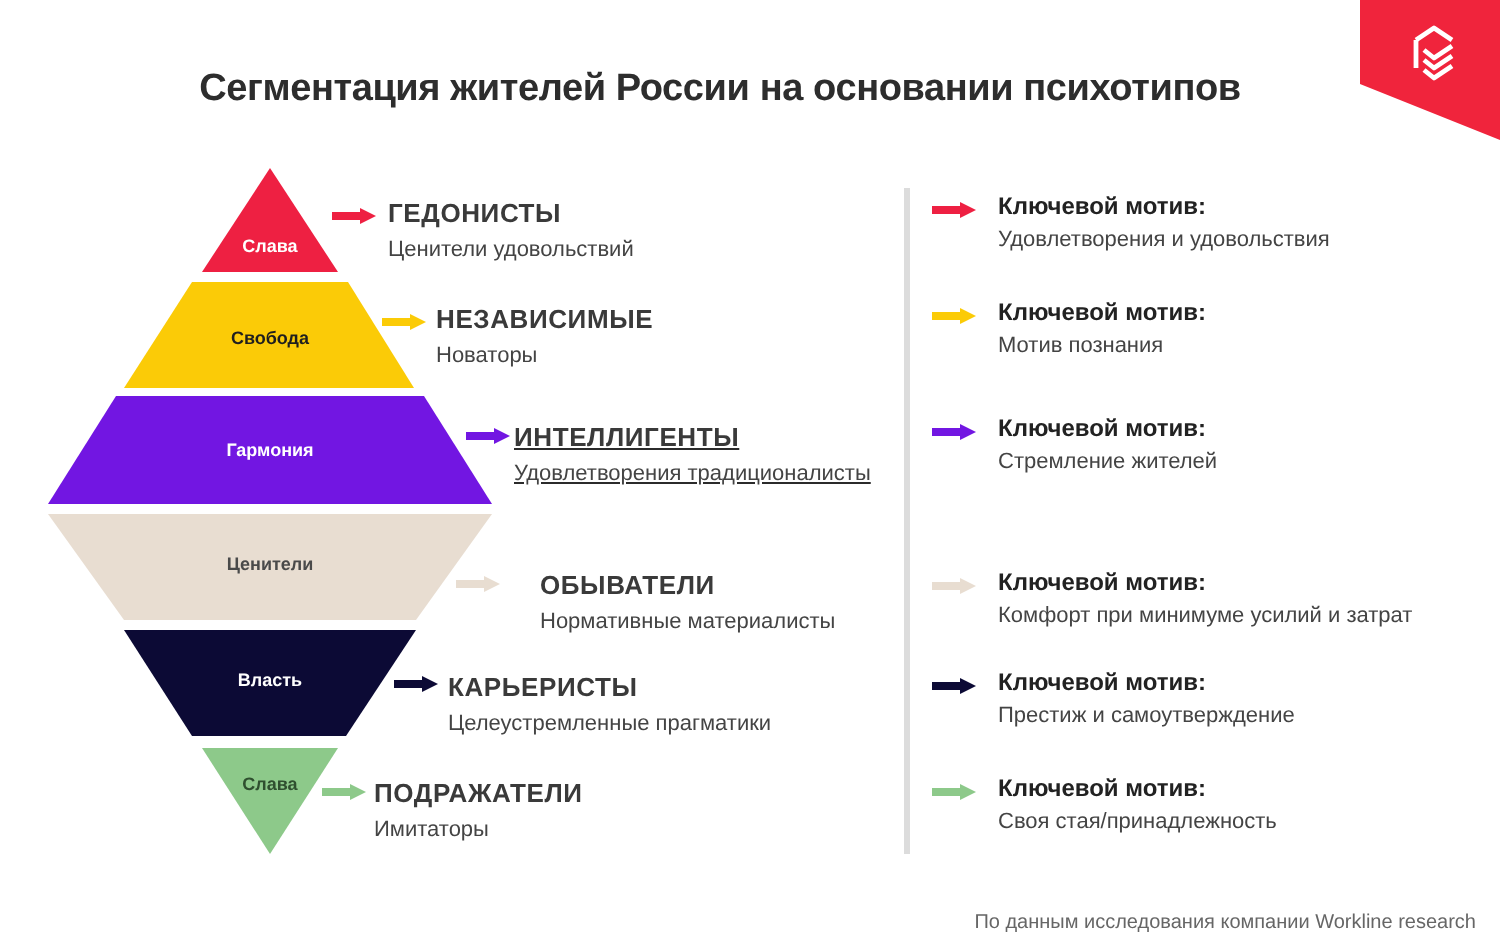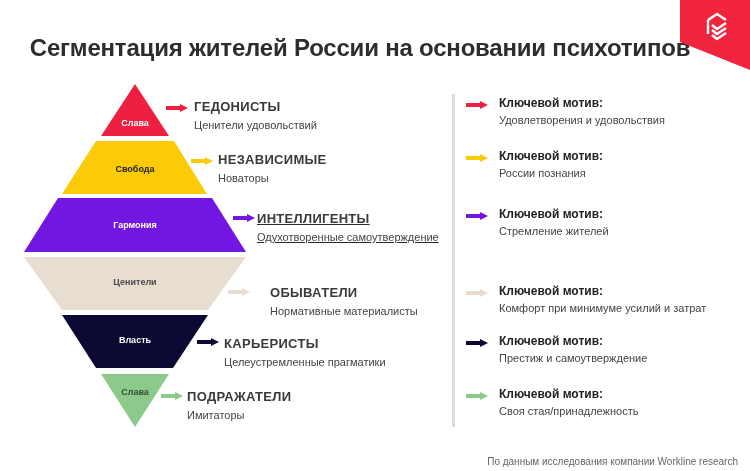--- a/index.html
+++ b/index.html
@@ -1,21 +1,21 @@
 <!DOCTYPE html>
 <html><head>
 <meta charset="utf-8">
 <style>
   * { margin: 0; padding: 0; box-sizing: border-box; }
   html, body { width: 750px; height: 471px; background: #ffffff; overflow: hidden; }
   body { position: relative; font-family: "Liberation Sans", "DejaVu Sans", sans-serif; color: #2b2b2b; }
 
   .title {
     position: absolute; left: 0; top: 34px; width: 750px; text-align: center;
-    font-size: 24px; font-weight: bold; color: #2d2d2d; letter-spacing: -0.2px;
+    font-size: 19px; font-weight: bold; color: #2d2d2d; letter-spacing: -0.2px;
   }
   .title span { padding-right: 30px; }
 
   .corner { position: absolute; right: 0; top: 0; width: 70px; height: 70px; }
 
   .pyramid { position: absolute; left: 0; top: 0; width: 260px; height: 471px; }
 
   .layer-label {
     position: absolute; font-size: 9px; font-weight: bold; text-align: center; width: 100px;
   }
@@ -88,21 +88,21 @@
   <div class="type-name">НЕЗАВИСИМЫЕ</div>
   <div class="type-desc">Новаторы</div>
 </div>
 
 <svg class="arrow" style="left:233px; top:214px;" viewBox="0 0 22 8">
     <rect x="0" y="2" width="15" height="4" fill="#7216e2"></rect>
     <polygon points="14,0 22,4 14,8" fill="#7216e2"></polygon>
   </svg>
 <div class="type" style="left:257px; top:211px;text-decoration:underline;">
   <div class="type-name">ИНТЕЛЛИГЕНТЫ</div>
-  <div class="type-desc">Одухотворенные самоутверждение</div>
+  <div class="type-desc">Удовлетворения традиционалисты</div>
 </div>
 
 <svg class="arrow" style="left:228px; top:288px;" viewBox="0 0 22 8">
     <rect x="0" y="2" width="15" height="4" fill="#e8ddd1"></rect>
     <polygon points="14,0 22,4 14,8" fill="#e8ddd1"></polygon>
   </svg>
 <div class="type" style="left:254px; top:285px;margin-left:16px;">
   <div class="type-name">ОБЫВАТЕЛИ</div>
   <div class="type-desc">Нормативные материалисты</div>
 </div>
@@ -134,21 +134,21 @@
     </svg>
   <div class="motive-head">Ключевой мотив:</div>
   <div class="motive-text">Удовлетворения и удовольствия</div>
 </div>
 <div class="motive" style="top:154px;">
   <svg class="arrow" viewBox="0 0 22 8">
       <rect x="0" y="2" width="15" height="4" fill="#fbcb07"></rect>
       <polygon points="14,0 22,4 14,8" fill="#fbcb07"></polygon>
     </svg>
   <div class="motive-head">Ключевой мотив:</div>
-  <div class="motive-text">России познания</div>
+  <div class="motive-text">Мотив познания</div>
 </div>
 <div class="motive" style="top:212px;">
   <svg class="arrow" viewBox="0 0 22 8">
       <rect x="0" y="2" width="15" height="4" fill="#7216e2"></rect>
       <polygon points="14,0 22,4 14,8" fill="#7216e2"></polygon>
     </svg>
   <div class="motive-head">Ключевой мотив:</div>
   <div class="motive-text">Стремление жителей</div>
 </div>
 <div class="motive" style="top:289px;">

